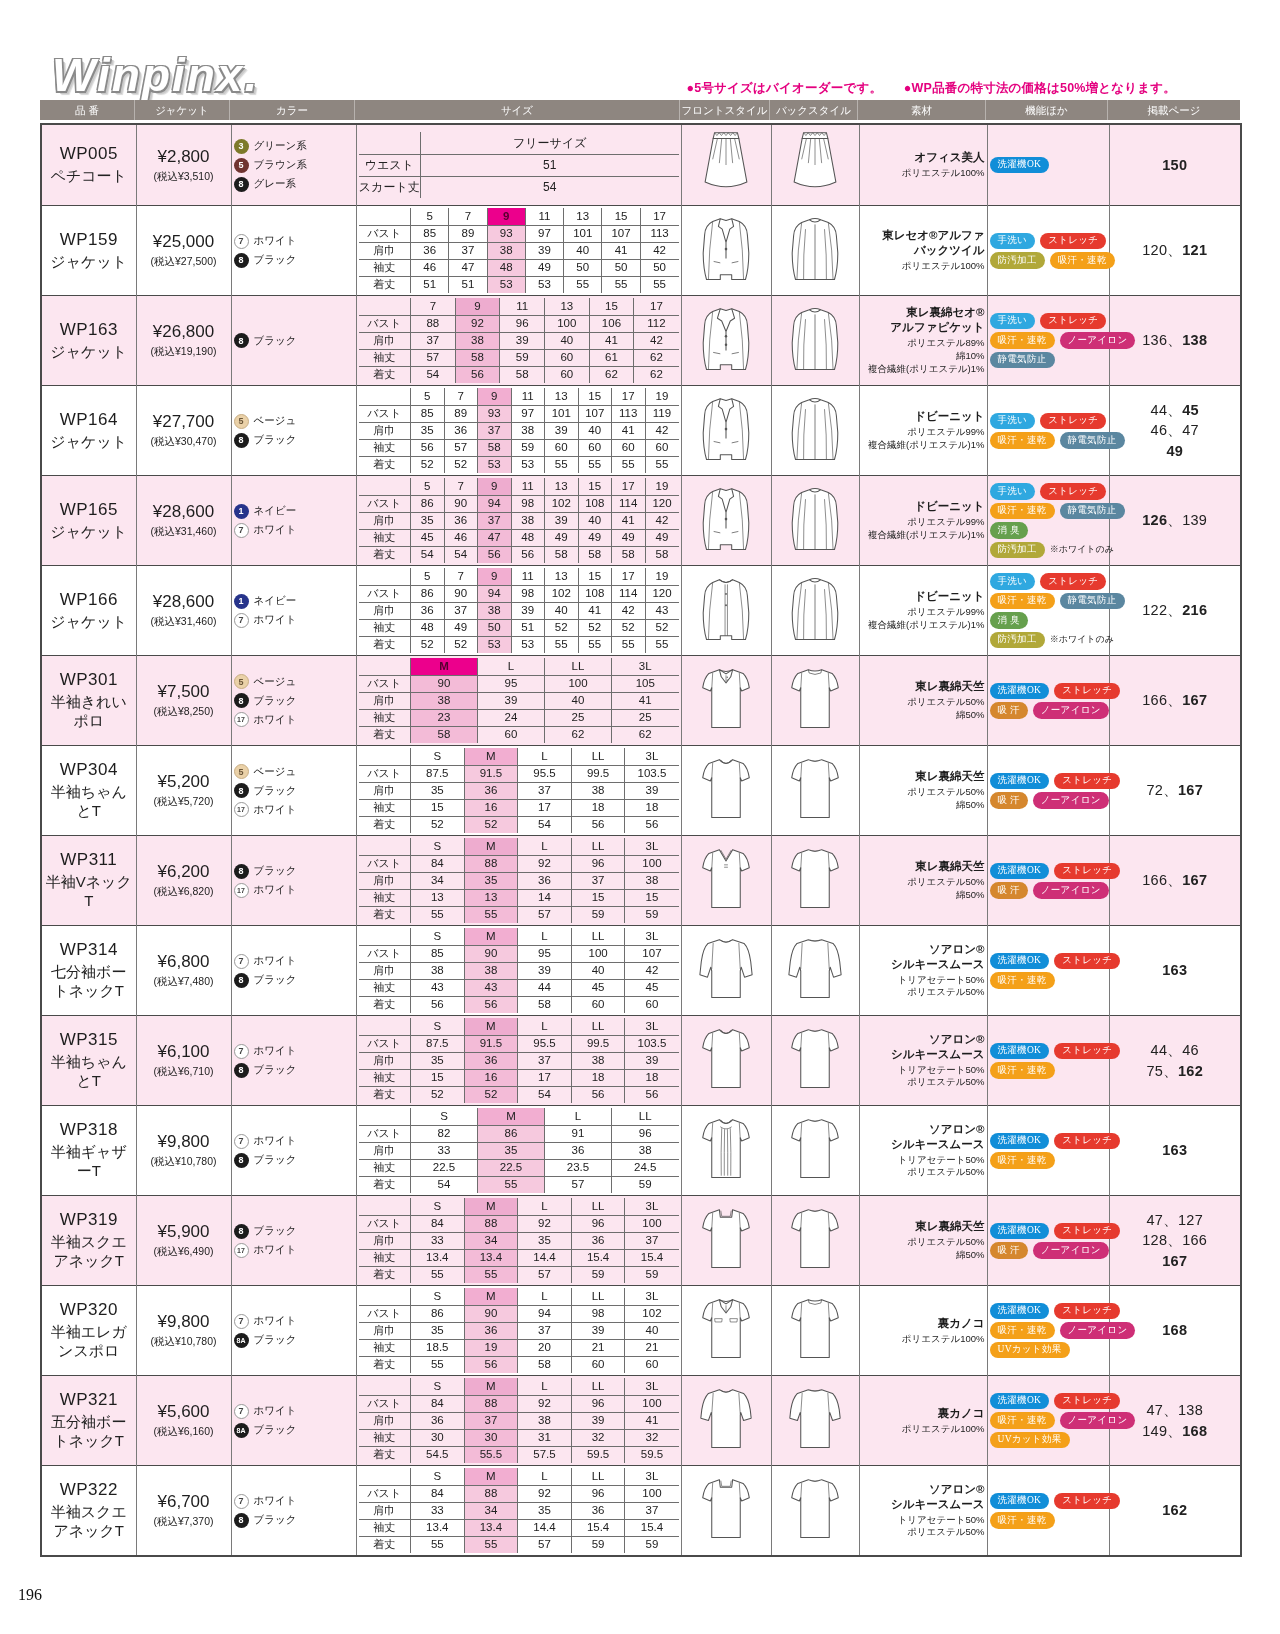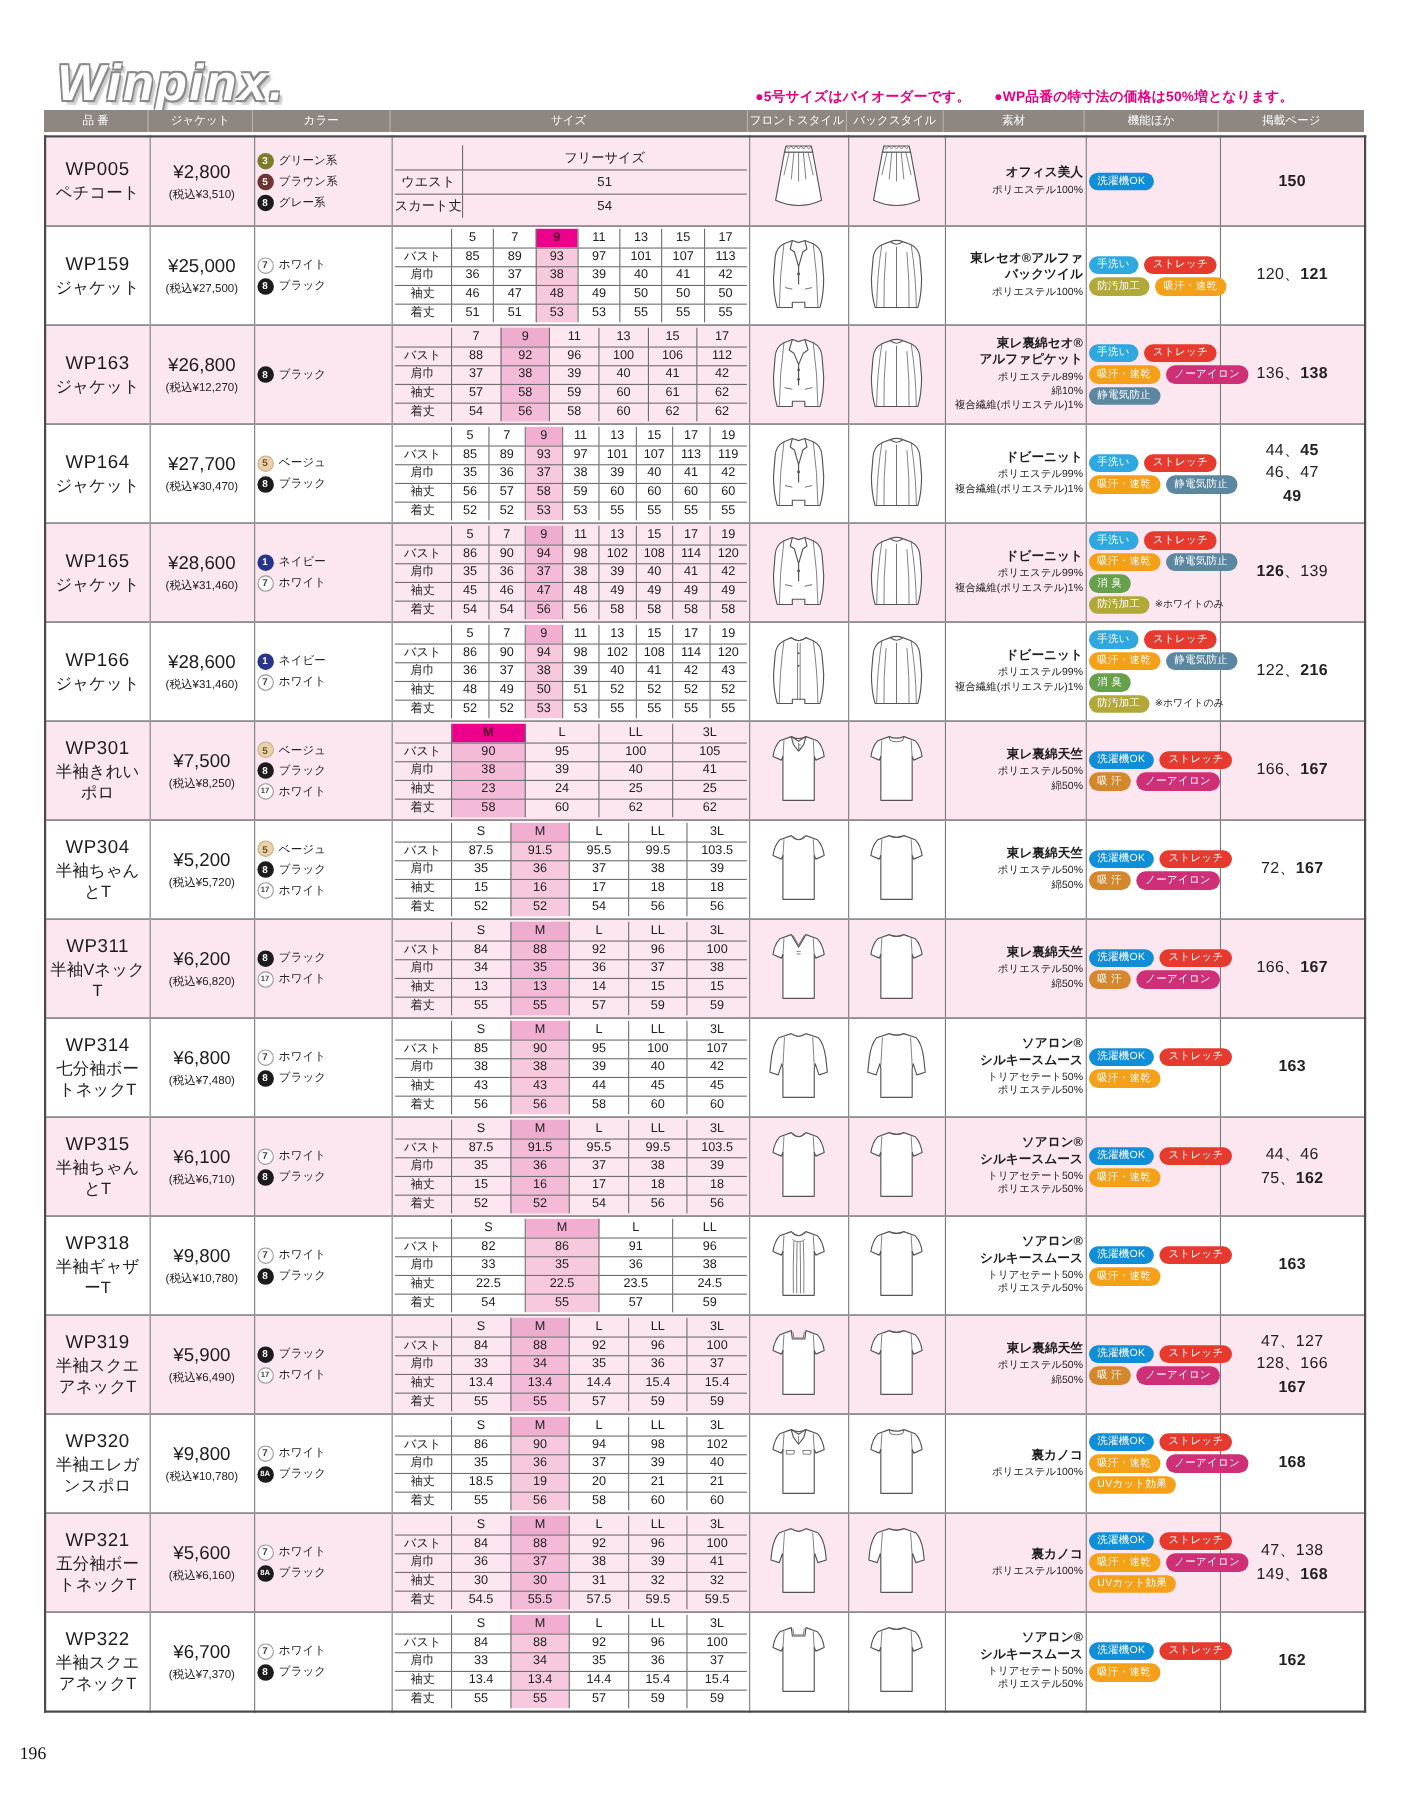--- a/index.html
+++ b/index.html
@@ -44,21 +44,21 @@
   tr.pink td.hic{background:#f3bbd7;}
   tr.white td.hih{background:#f2aed1;}
   tr.pink td.hih{background:#eeaccf;}
   td.hih.strong{background:#ec008c !important;color:#55012f;font-weight:bold;}
   td.c-front,td.c-back{text-align:center;padding:1px;}
   .garment{width:68px;height:76px;display:block;margin:0 auto;}
   .garment *{vector-effect:non-scaling-stroke;}
   td.c-mat{padding:4px 8px;text-align:right;vertical-align:middle;}
   .matname{font-size:11.5px;font-weight:bold;line-height:1.3;color:#1d1d1d;}
   .matdet{font-size:9.5px;line-height:1.35;margin-top:2px;}
-  td.c-badges{padding:4px 6px;}
+  td.c-badges{padding:4px 6px;font-family:Liberation Serif, serif;}
   .bline{display:flex;align-items:center;gap:5px;margin:3px 0;}
   .badge{color:#fff;font-size:9.5px;line-height:1;padding:3.5px 8px;border-radius:10px;white-space:nowrap;letter-spacing:.3px;}
   .bnote{font-size:9px;color:#222;white-space:nowrap;}
   td.c-pages{text-align:center;font-size:14.5px;line-height:1.4;letter-spacing:.3px;}
   td.c-pages .b{font-weight:bold;}
   .pagenum{position:absolute;left:18px;top:1586px;font-family:"Liberation Serif","DejaVu Serif",serif;font-size:16px;color:#111;}
   .defs{position:absolute;width:0;height:0;overflow:hidden;}
 </style>
 </head>
 <body>
@@ -376,21 +376,21 @@
           <div><span>120、</span><span class="b">121</span></div>
         </td>
       </tr>
       <tr class="pink">
         <td class="c-code">
           <div class="code">WP163</div>
           <div class="pname">ジャケット</div>
         </td>
         <td class="c-price">
           <div class="price">¥26,800</div>
-          <div class="tax">(税込¥12,270)</div>
+          <div class="tax">(税込¥19,190)</div>
         </td>
         <td class="c-colors">
           <div class="crow">
             <span class="chip" style="background: rgb(28, 28, 28); color: rgb(255, 255, 255);">8</span>
             <span class="clabel">ブラック</span>
           </div>
         </td>
         <td class="c-sizes">
           <table class="sz">
             <colgroup>

